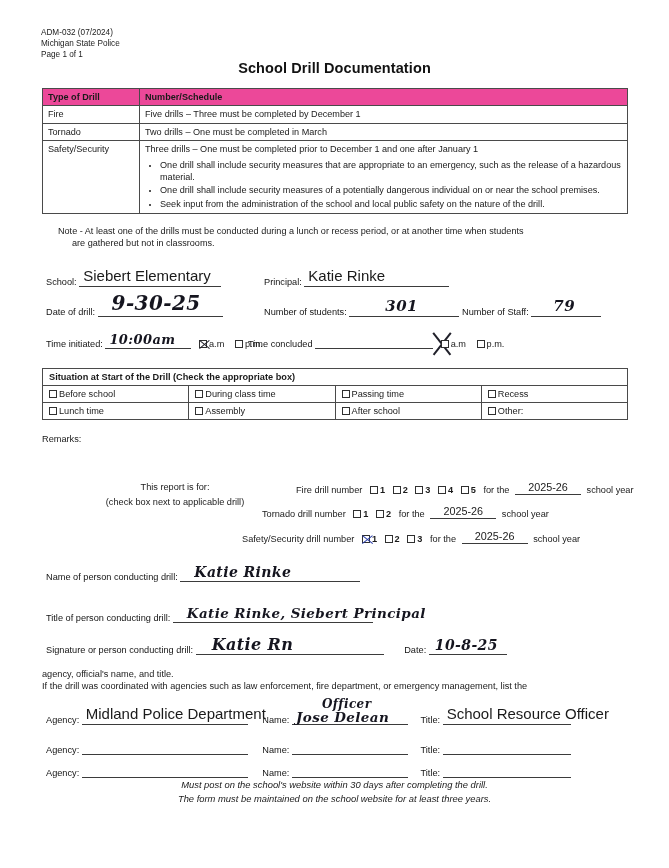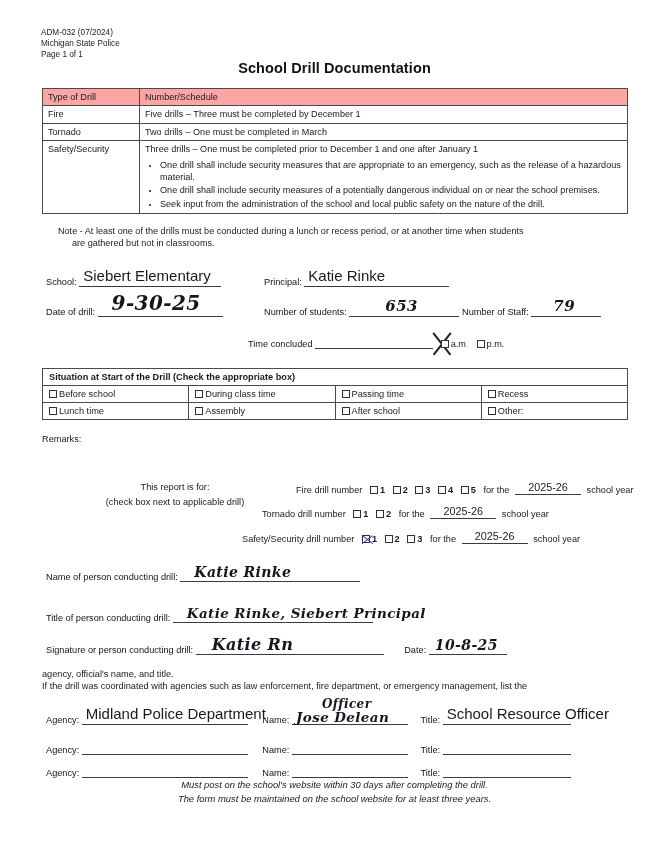--- a/index.html
+++ b/index.html
@@ -28,21 +28,21 @@
 
   
   .sched {
     position: absolute; left: 42px; top: 88px; width: 586px;
     border-collapse: collapse; font-size: 9.1px; line-height: 12.4px;
   }
   .sched td, .sched th {
     border: 1px solid #4a4a4a; padding: 2px 5px; vertical-align: top;
     text-align: left; font-weight: normal;
   }
-  .sched thead th { font-weight: normal; background: #fca5a5; }
+  .sched thead th { font-weight: bold; background: #ec4899; }
   .sched .c1 { width: 97px; }
   .sched ul { margin: 3px 0 1px 0; padding-left: 15px; }
   .sched li { margin-bottom: 1px; }
   .sched li::marker { font-size: 8px; }
 
   .note {
     position: absolute; left: 58px; top: 225px; width: 570px;
     font-size: 9.1px; line-height: 12.2px;
   }
   .note .ind { display: block; padding-left: 14px; }
@@ -197,30 +197,42 @@
 
   <div class="frow" style="left:46px; top:302px;">
     <span class="lbl">Date of drill:</span>
     <span class="fill" style="width:125px;">
       <span class="hand" style="left:14px; bottom:1px; font-size:20px;">9-30-25</span>
     </span>
   </div>
   <div class="frow" style="left:264px; top:302px;">
     <span class="lbl">Number of students:</span>
     <span class="fill" style="width:110px;">
-      <span class="hand" style="left:36px; bottom:1px; font-size:15px;">653</span>
+      <span class="hand" style="left:36px; bottom:1px; font-size:15px;">301</span>
     </span>
   </div>
   <div class="frow" style="left:462px; top:302px;">
     <span class="lbl">Number of Staff:</span>
     <span class="fill" style="width:70px;">
       <span class="hand" style="left:22px; bottom:1px; font-size:15px;">79</span>
     </span>
   </div>
 
+  <div class="frow" style="left:46px; top:334px;">
+    <span class="lbl">Time initiated:</span>
+    <span class="fill" style="width:86px;">
+      <span class="hand" style="left:4px; bottom:1px; font-size:13px;">10:00am</span>
+    </span>
+    <span style="margin-left:5px;">
+      <span class="cb ink-x"></span><span>a.m</span>
+    </span>
+    <span style="margin-left:8px;">
+      <span class="cb"></span><span>p.m.</span>
+    </span>
+  </div>
 
   <div class="frow" style="left:248px; top:334px;">
     <span class="lbl">Time concluded</span>
     <span class="fill" style="width:118px;">
       <span class="typed"></span>
     </span>
     <span style="margin-left:5px; position:relative;">
       <span class="scribble" style="left:-12px; top:-6px;">
           <i></i>
           <i></i>

